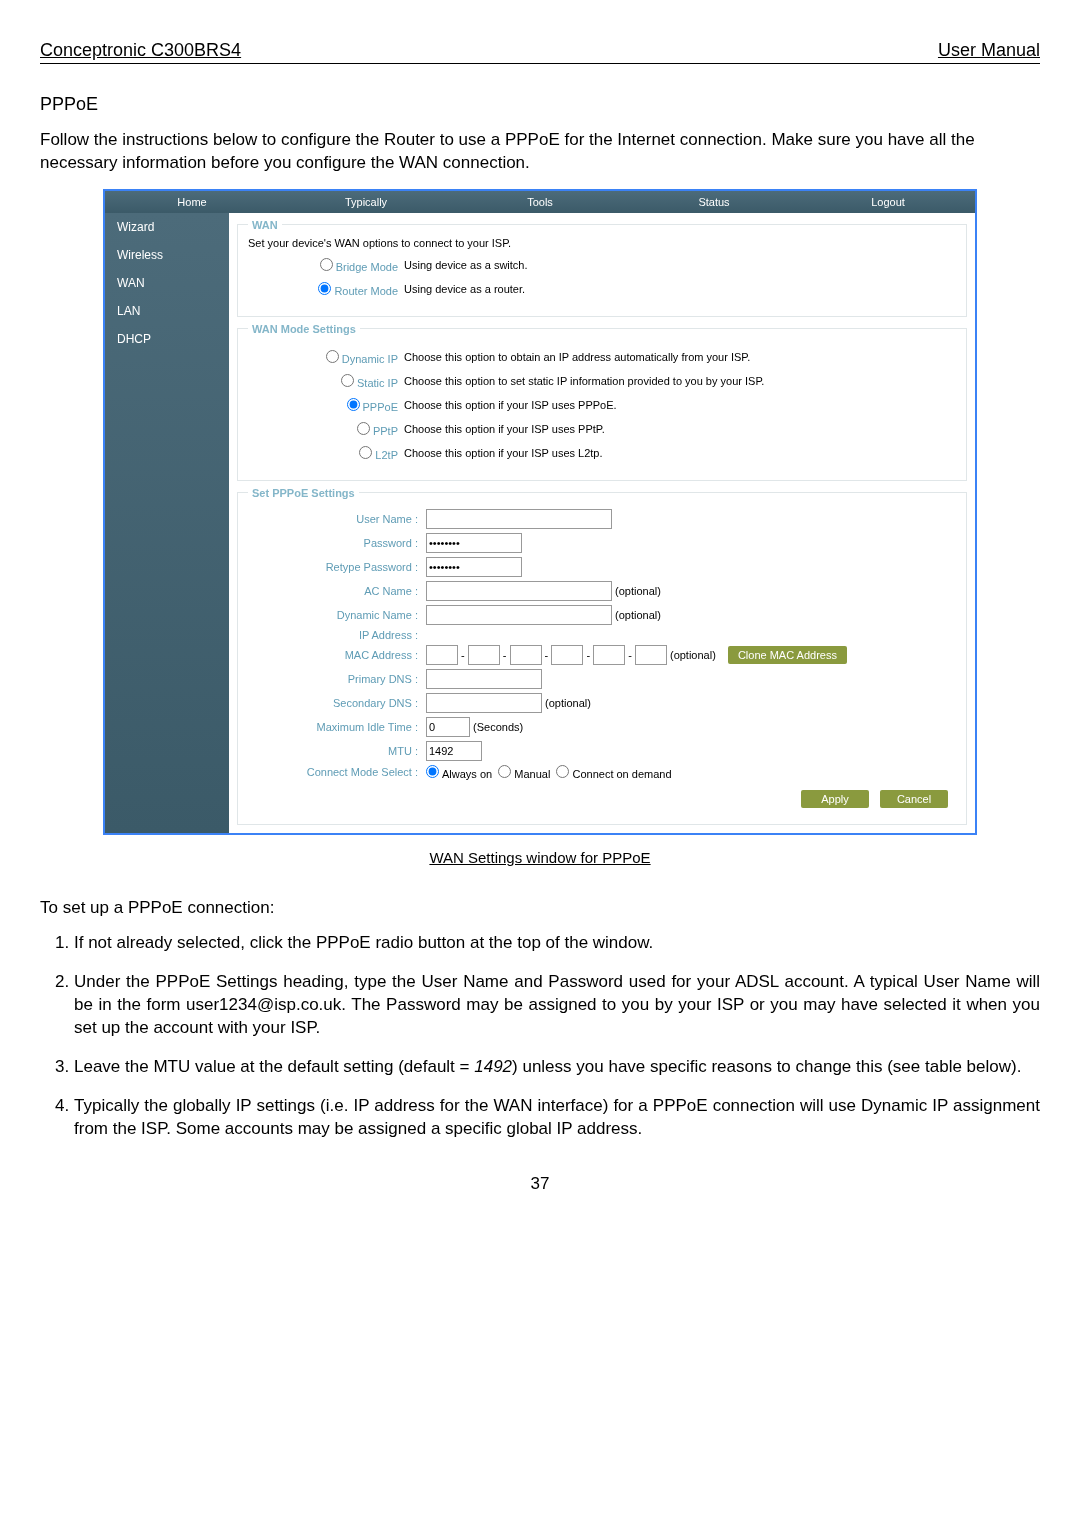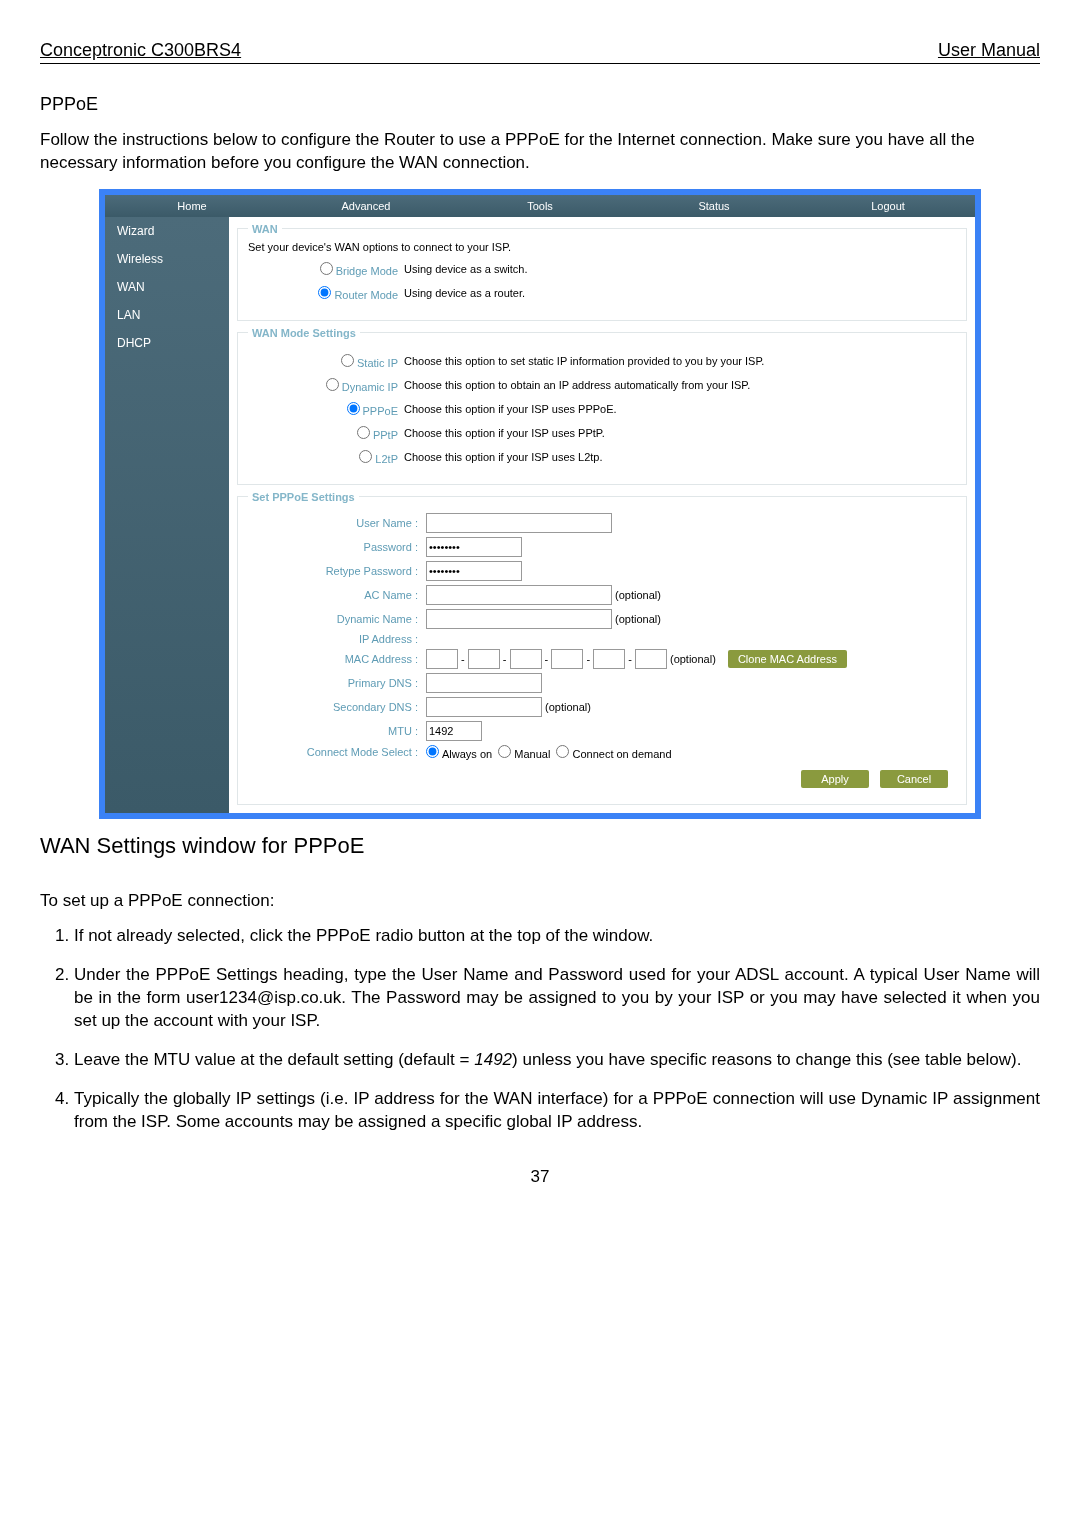--- a/index.html
+++ b/index.html
@@ -3,41 +3,41 @@
 <meta charset="utf-8">
 <style>
 body { margin:0; padding:0; font-family:"Verdana", Arial, sans-serif; background:#fff; color:#000; font-size:14px; }
 .page { width:1000px; margin:0 auto; padding:40px; }
 .doc-header { display:flex; justify-content:space-between; font-family:"Trebuchet MS", sans-serif; font-size:18px; }
 .doc-header .left { text-decoration:underline; }
 .doc-header .right { text-decoration:underline; }
 .hr-thin { border-bottom:1px solid #000; margin-top:2px; }
 .section-title { margin-top:30px; font-family:"Trebuchet MS",sans-serif; font-size:18px; }
 .intro { margin-top:14px; font-family:"Trebuchet MS",sans-serif; font-size:17px; line-height:1.35; }
-.screenshot { margin:14px auto 0; border:6px solid #3b82f6; width:870px; background:#fff; font-family:"Verdana",Arial,sans-serif; font-size:11px; }
+.screenshot { margin:14px auto 0; border:2px solid #3b82f6; width:870px; background:#fff; font-family:"Verdana",Arial,sans-serif; font-size:11px; }
 .topnav { display:flex; background:linear-gradient(#4c6b7a,#3b5a68); color:#fff; font-size:11px; }
 .topnav div { flex:1; text-align:center; padding:5px 0; }
 .main-row { display:flex; }
 .sidebar { width:124px; background:linear-gradient(#4c6b7a,#3b5a68); color:#fff; font-size:12px; }
 .sidebar div { padding:7px 12px; border-bottom:0; }
 .content { flex:1; background:#fff; padding:6px 8px 2px 8px; }
 fieldset.panel { border:1px solid #e0e6e8; margin:0 0 6px 0; padding:6px 10px 10px 10px; }
 fieldset.panel legend { color:#84b6c9; font-weight:bold; font-size:11px; padding:0 4px; }
 .row { display:flex; align-items:center; margin:9px 0; }
 .col-label { width:150px; text-align:right; color:#5f9cb5; font-size:11px; padding-right:6px; }
 .col-val { font-size:11px; color:#000; }
 .form-row { display:flex; align-items:center; margin:4px 0; }
 .form-label { width:170px; text-align:right; color:#5f9cb5; font-size:11px; padding-right:8px; }
 .form-input input[type=text], .form-input input[type=password] { height:18px; font-size:11px; border:1px solid #999; padding:0 2px; }
 .macbox input { width:26px; text-align:center; }
 .radio { margin:0 3px 0 0; }
 .btn-olive { background:#8a9a3e; color:#fff; border:none; padding:3px 10px; font-size:11px; border-radius:2px; cursor:pointer;margin-left:9px; }
 .btn-bar { text-align:right; padding:6px 8px; }
 .btn-bar .btn-olive { margin-left:8px; min-width:68px; }
-.caption { font-family:"Trebuchet MS",sans-serif; font-size:22px; margin-top:14px; }
+.caption { text-align:center; font-family:"Trebuchet MS",sans-serif; font-size:15px; margin-top:14px;text-decoration:underline; }
 .body-text { font-family:"Trebuchet MS",sans-serif; font-size:17px; margin-top:32px; }
 ol.steps { font-family:"Trebuchet MS",sans-serif; font-size:17px; padding-left:34px; margin-top:14px; }
 ol.steps li { margin-bottom:16px; text-align:justify; line-height:1.35; }
 .ital { font-style:italic; }
 .page-num { text-align:center; font-family:"Trebuchet MS",sans-serif; font-size:17px; margin-top:34px; }
 .opt { color:#000; }
 </style>
 </head>
 <body>
 <div class="page">
@@ -47,21 +47,21 @@
   <span class="right">User Manual</span>
 </div>
 <div class="hr-thin"></div>
 
 <div class="section-title">PPPoE</div>
 <div class="intro">Follow the instructions below to configure the Router to use a PPPoE for the Internet connection. Make sure you have all the necessary information before you configure the WAN connection.</div>
 
 <div class="screenshot">
   <div class="topnav">
     <div>Home</div>
-    <div>Advanced</div>
+    <div>Typically</div>
     <div>Tools</div>
     <div>Status</div>
     <div>Logout</div>
   </div>
   <div class="main-row">
     <div class="sidebar">
       <div>Wizard</div>
       <div>Wireless</div>
       <div>WAN</div>
       <div>LAN</div>
@@ -78,26 +78,26 @@
         </div>
         <div class="row">
           <div class="col-label"><input type="radio" class="radio" checked="" style=""><span>Router Mode</span></div>
           <div class="col-val">Using device as a router.</div>
         </div>
       </fieldset>
 
       <fieldset class="panel">
         <legend>WAN Mode Settings</legend>
         <div class="row">
+              <div class="col-label"><input type="radio" class="radio" style=""><span>Dynamic IP</span></div>
+              <div class="col-val">Choose this option to obtain an IP address automatically from your ISP.</div>
+            </div>
+        <div class="row">
               <div class="col-label"><input type="radio" class="radio" style=""><span>Static IP</span></div>
               <div class="col-val">Choose this option to set static IP information provided to you by your ISP.</div>
-            </div>
-        <div class="row">
-              <div class="col-label"><input type="radio" class="radio" style=""><span>Dynamic IP</span></div>
-              <div class="col-val">Choose this option to obtain an IP address automatically from your ISP.</div>
             </div>
         <div class="row">
               <div class="col-label"><input type="radio" class="radio" checked="" style=""><span>PPPoE</span></div>
               <div class="col-val">Choose this option if your ISP uses PPPoE.</div>
             </div>
         <div class="row">
               <div class="col-label"><input type="radio" class="radio" style=""><span>PPtP</span></div>
               <div class="col-val">Choose this option if your ISP uses PPtP.</div>
             </div>
         <div class="row">
@@ -143,20 +143,24 @@
         </div>
         <div class="form-row">
               <div class="form-label">Primary DNS :</div>
               <div class="form-input"><input type="text" style="width: 110px;"></div>
             </div>
         <div class="form-row">
               <div class="form-label">Secondary DNS :</div>
               <div class="form-input"><input type="text" style="width: 110px;"> <span>(optional)</span></div>
             </div>
         <div class="form-row">
+              <div class="form-label">Maximum Idle Time :</div>
+              <div class="form-input"><input type="text" style="width: 38px;" value="0"> <span>(Seconds)</span></div>
+            </div>
+        <div class="form-row">
               <div class="form-label">MTU :</div>
               <div class="form-input"><input type="text" style="width: 50px;" value="1492"></div>
             </div>
         <div class="form-row">
               <div class="form-label">Connect Mode Select :</div>
           <div class="form-input">
             <input type="radio" class="radio" checked="" style=""><span class="opt">Always on</span>
             &nbsp;<input type="radio" class="radio" style=""><span class="opt">Manual</span>
             &nbsp;<input type="radio" class="radio" style=""><span class="opt">Connect on demand</span>
           </div>

